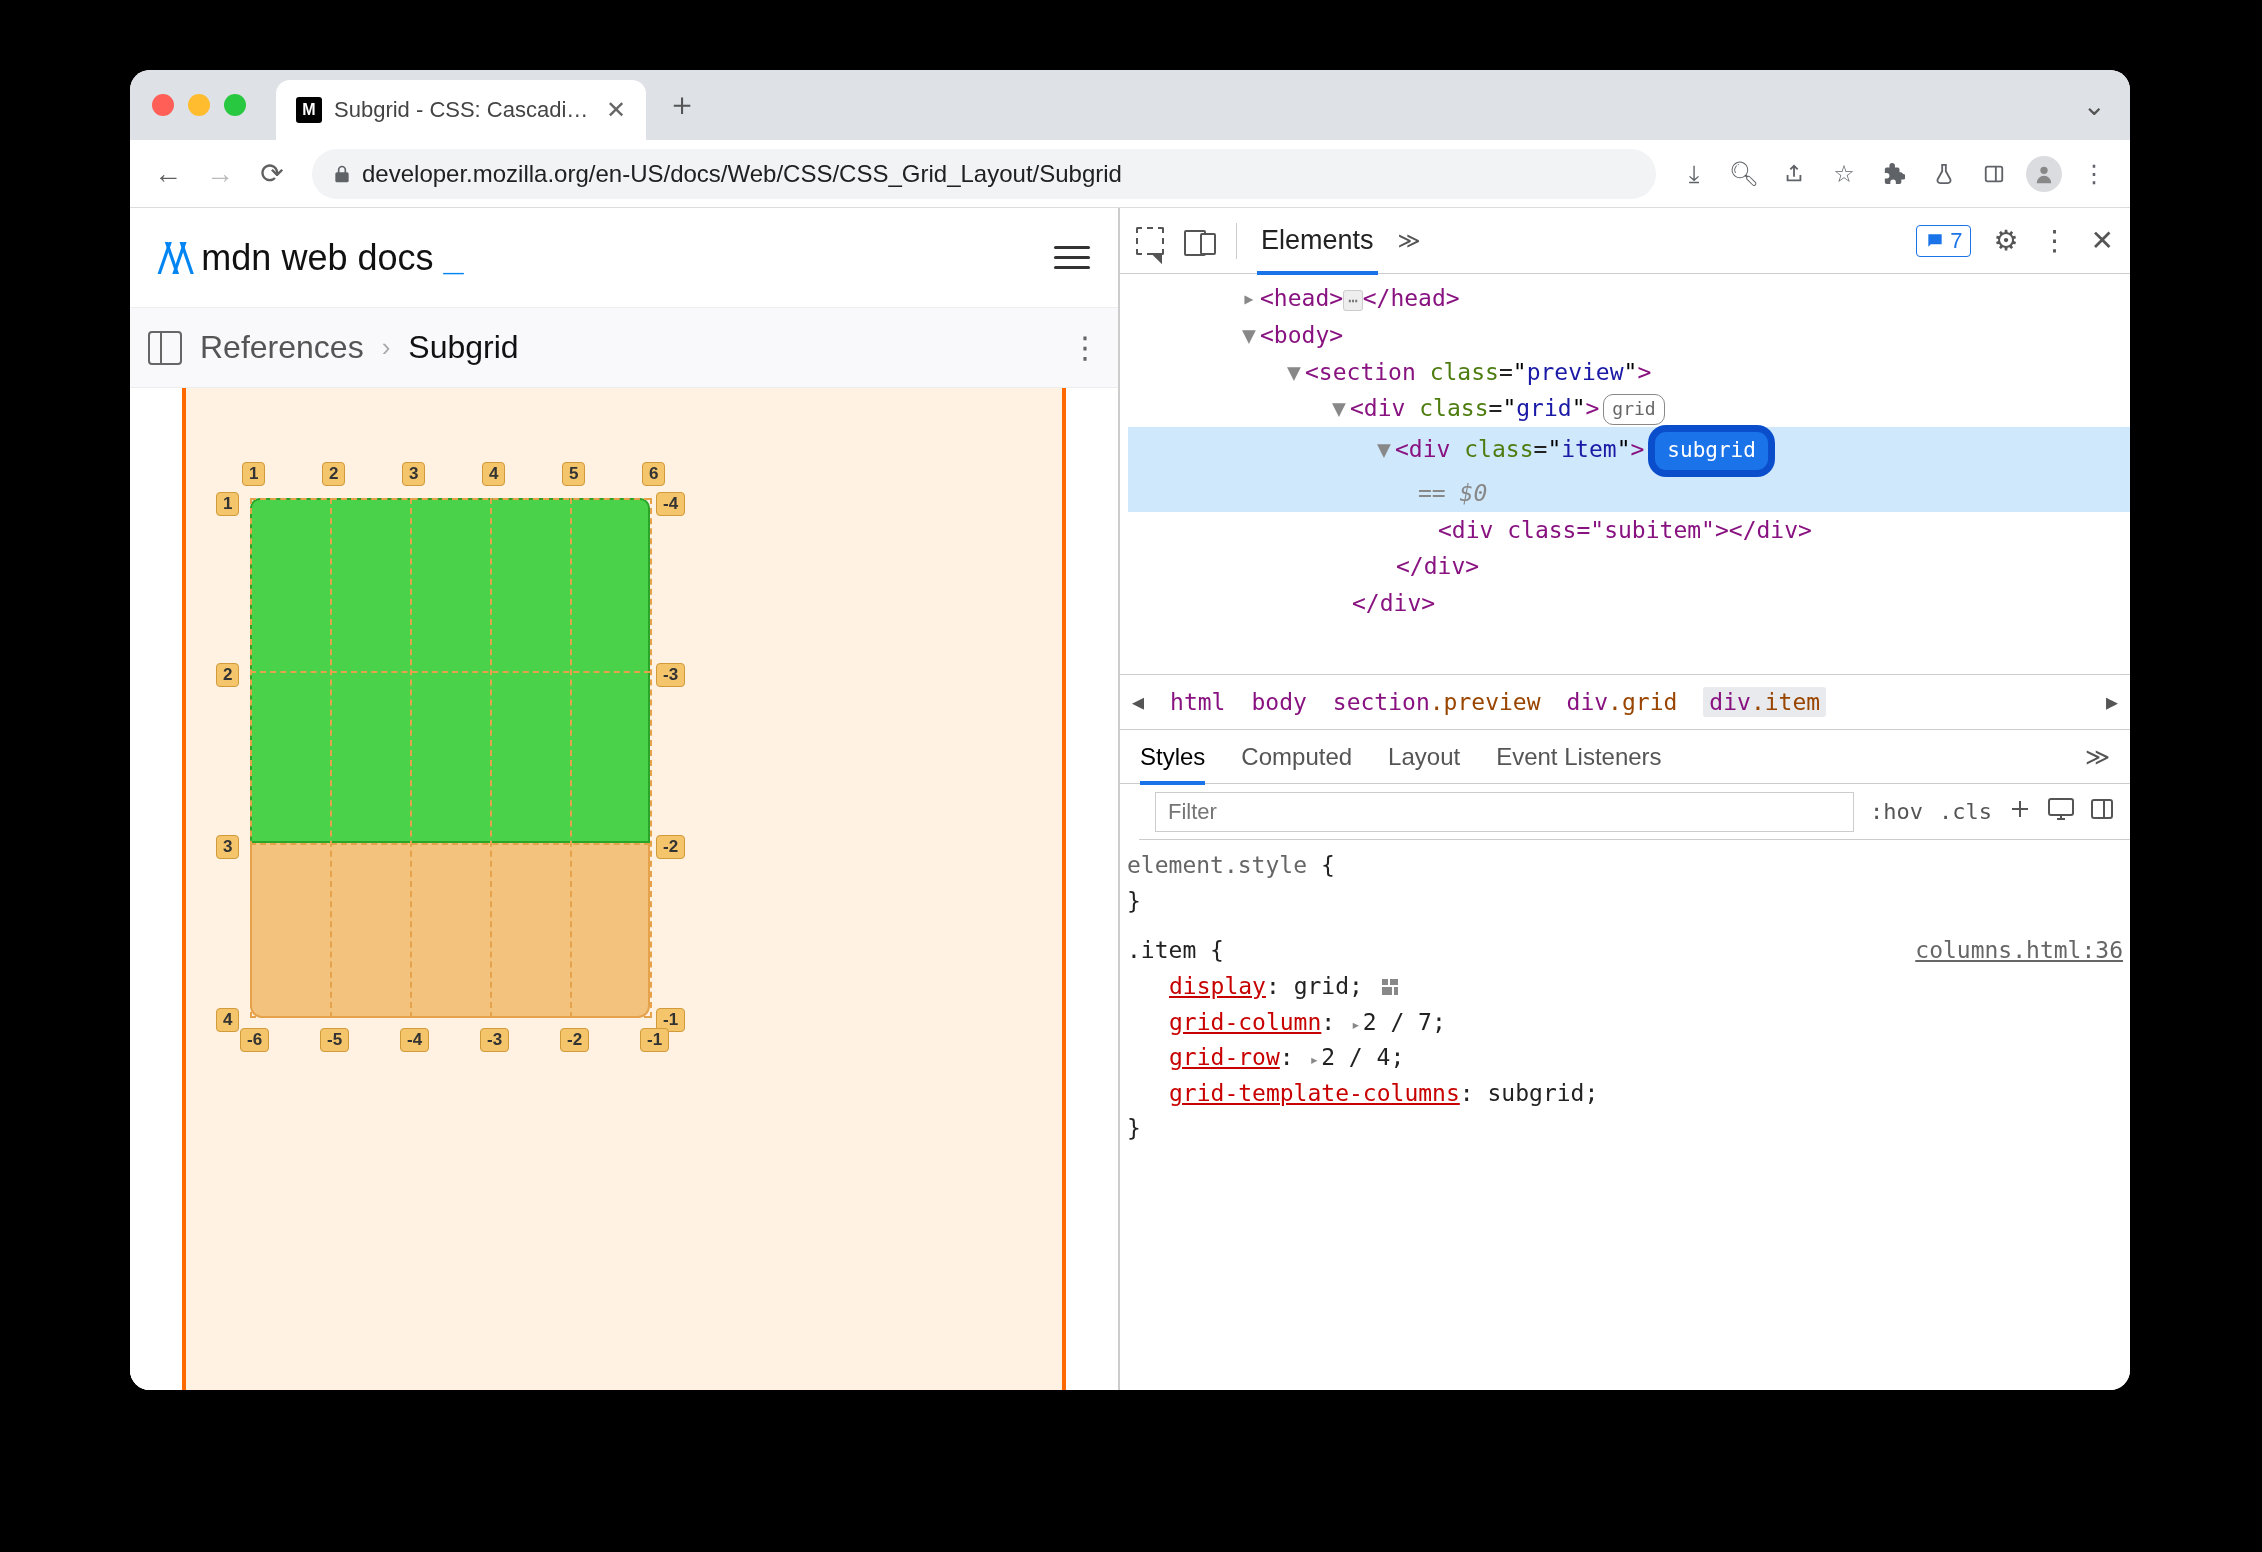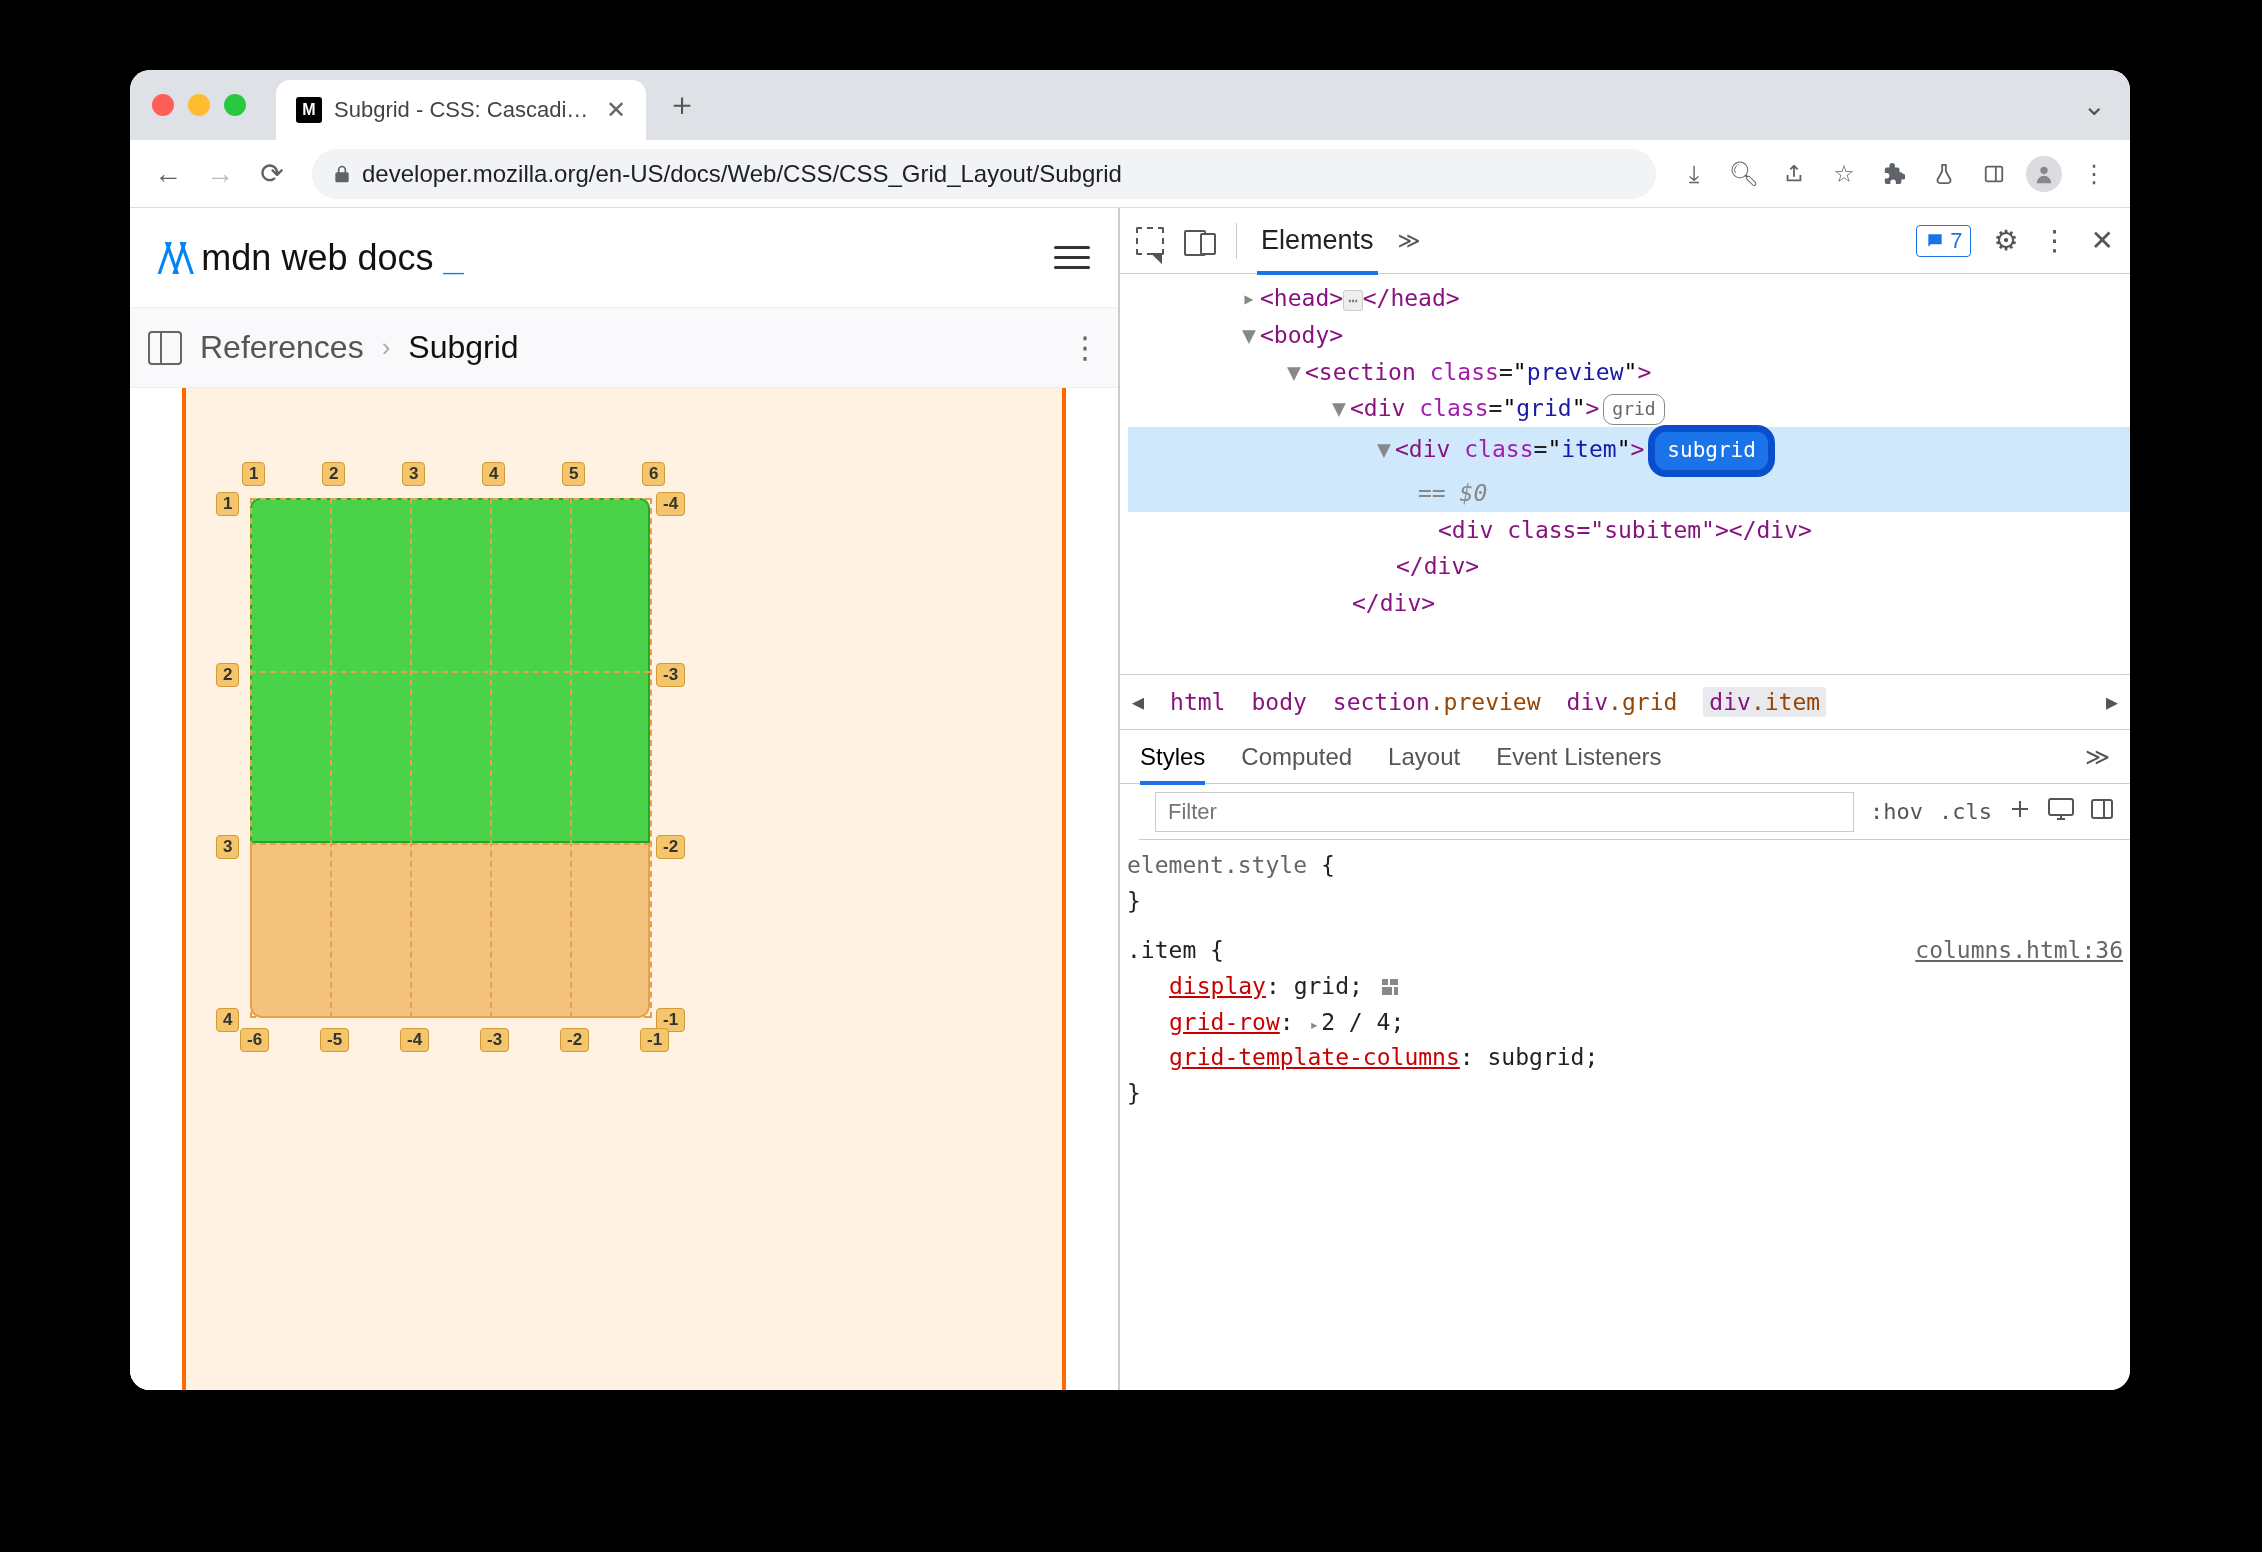--- a/index.html
+++ b/index.html
@@ -222,21 +222,21 @@
   height: 400px;
   overflow:auto;
   padding:6px 0 6px 8px;
   font-family: Menlo, Consolas, monospace;
   font-size:23px;
   line-height:1.6;
 }
 .tree-row { white-space:pre; }
 .tw { color:#888; display:inline-block; width:22px; text-align:center; }
 .tag { color:#881280; }
-.attr-name { color:#a21caf; }
+.attr-name { color:#4d7c0f; }
 .attr-val { color:#1a1aa6; }
 .hl-row { background:#cfe8fc; }
 .eq { color:#888; font-style:italic; }
 .grid-badge {
   display:inline-block;
   background:#fff;
   border:1px solid #888;
   border-radius:10px;
   padding:0 8px;
   font-size:18px;
@@ -547,20 +547,21 @@
         </div>
         <div style="padding-left:42px">
           <span class="prop">display</span><span class="punc">:</span> <span class="propval">grid</span><span class="punc">;</span>
           <span class="grid-icon-inline"><svg viewBox="0 0 18 18">
                 <rect x="1" y="1" width="6" height="6" fill="#888"></rect>
                 <rect x="9" y="1" width="8" height="6" fill="#888"></rect>
                 <rect x="1" y="9" width="10" height="8" fill="#888"></rect>
                 <rect x="13" y="9" width="4" height="8" fill="#888"></rect>
               </svg></span>
         </div>
+        <div style="padding-left:42px"><span class="prop">grid-column</span><span class="punc">:</span> <span class="tri-small">▸</span><span class="propval">2 / 7</span><span class="punc">;</span></div>
         <div style="padding-left:42px"><span class="prop">grid-row</span><span class="punc">:</span> <span class="tri-small">▸</span><span class="propval">2 / 4</span><span class="punc">;</span></div>
         <div style="padding-left:42px"><span class="prop">grid-template-columns</span><span class="punc">:</span> <span class="propval">subgrid</span><span class="punc">;</span></div>
         <div><span class="punc">}</span></div>
       </div>
     </div>
 
   </div>
 </div>
 
 </body></html>

